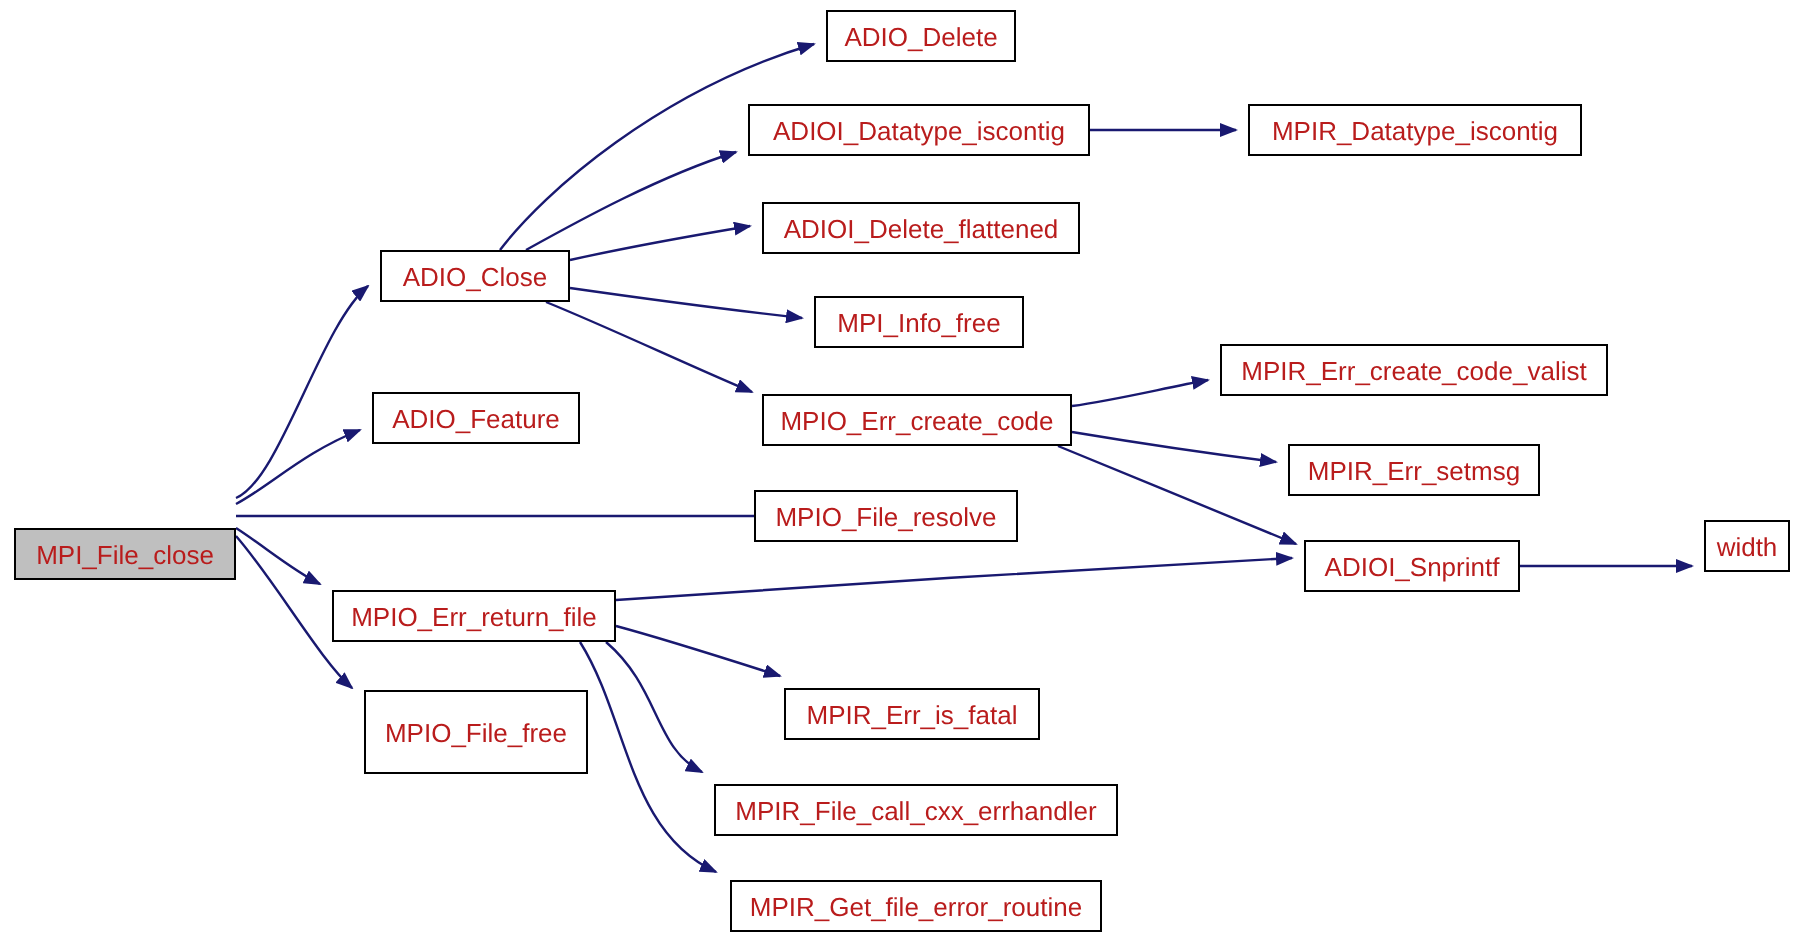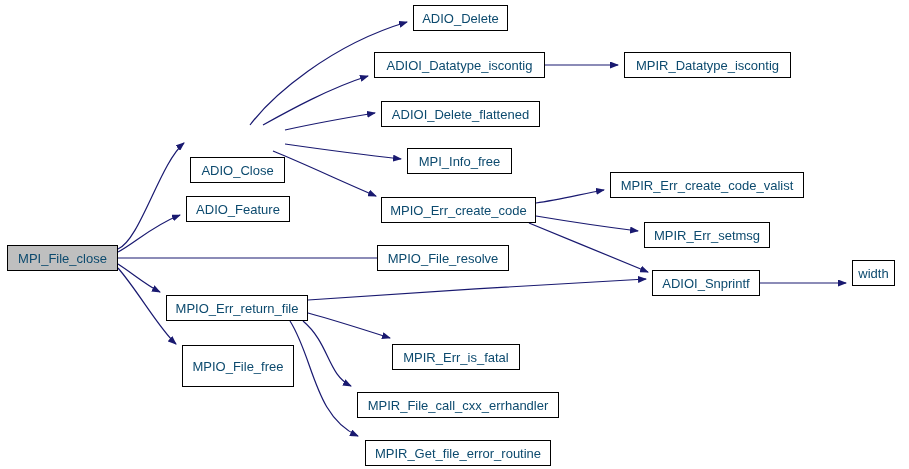--- a/index.html
+++ b/index.html
@@ -22,32 +22,33 @@
     left: 0;
     top: 0;
     width: 909px;
     height: 469px;
   }
   .node {
     position: absolute;
     box-sizing: border-box;
     border: 1px solid #000000;
     background: #ffffff;
-    color: #0c4a6e;
+    color: #b91c1c;
     font-size: 13px;
     line-height: 1;
     display: flex;
     align-items: center;
     justify-content: center;
     white-space: nowrap;
     letter-spacing: 0px;
   }
   .node.current {
     background: #bfbfbf;
     border-color: #000000;
+    margin-top: 19px;
   }
   .node-label {
     display: block;
     padding: 0 3px;
   }
 </style>
 </head>
 <body>
 
 <div id="canvas">
@@ -76,21 +77,21 @@
         <path d="M308,313 C334,320 362,329 390,338" fill="none" stroke="#191970" stroke-width="1.2" marker-end="url(#arrowhead)"></path>
         <path d="M303,321 C330,344 327,374 351,386" fill="none" stroke="#191970" stroke-width="1.2" marker-end="url(#arrowhead)"></path>
         <path d="M290,321 C314,359 314,416 358,436" fill="none" stroke="#191970" stroke-width="1.2" marker-end="url(#arrowhead)"></path>
         <path d="M760,283 C789,283 818,283 846,283" fill="none" stroke="#191970" stroke-width="1.2" marker-end="url(#arrowhead)"></path>
       </g>
   </svg>
   <div id="node-layer">
       <div class="node current" style="left: 7px; top: 245px; width: 111px; height: 26px; background: rgb(191, 191, 191); border-color: rgb(0, 0, 0);">
         <span class="node-label">MPI_File_close</span>
       </div>
-      <div class="node" style="left: 190px; top: 125px; width: 95px; height: 26px; background: rgb(255, 255, 255); border-color: rgb(0, 0, 0); margin-top: 32px;">
+      <div class="node" style="left: 190px; top: 125px; width: 95px; height: 26px; background: rgb(255, 255, 255); border-color: rgb(0, 0, 0);">
         <span class="node-label">ADIO_Close</span>
       </div>
       <div class="node" style="left: 186px; top: 196px; width: 104px; height: 26px; background: rgb(255, 255, 255); border-color: rgb(0, 0, 0);">
         <span class="node-label">ADIO_Feature</span>
       </div>
       <div class="node" style="left: 166px; top: 295px; width: 142px; height: 26px; background: rgb(255, 255, 255); border-color: rgb(0, 0, 0);">
         <span class="node-label">MPIO_Err_return_file</span>
       </div>
       <div class="node" style="left: 182px; top: 345px; width: 112px; height: 42px; background: rgb(255, 255, 255); border-color: rgb(0, 0, 0);">
         <span class="node-label">MPIO_File_free</span>

